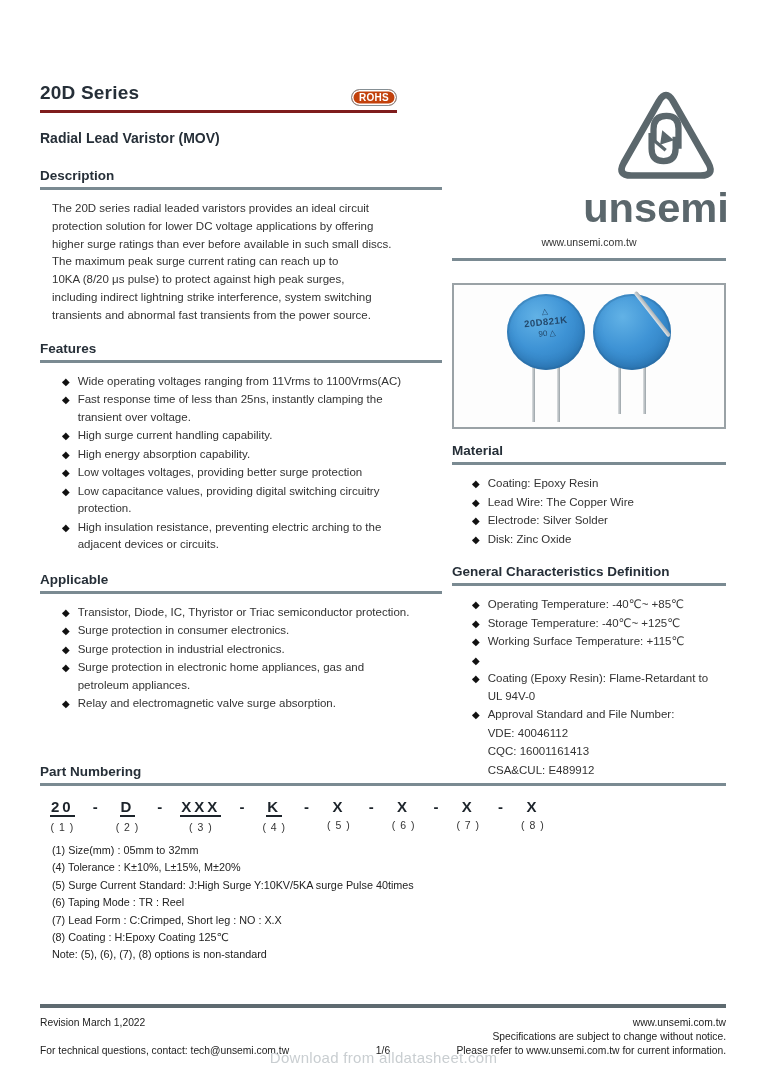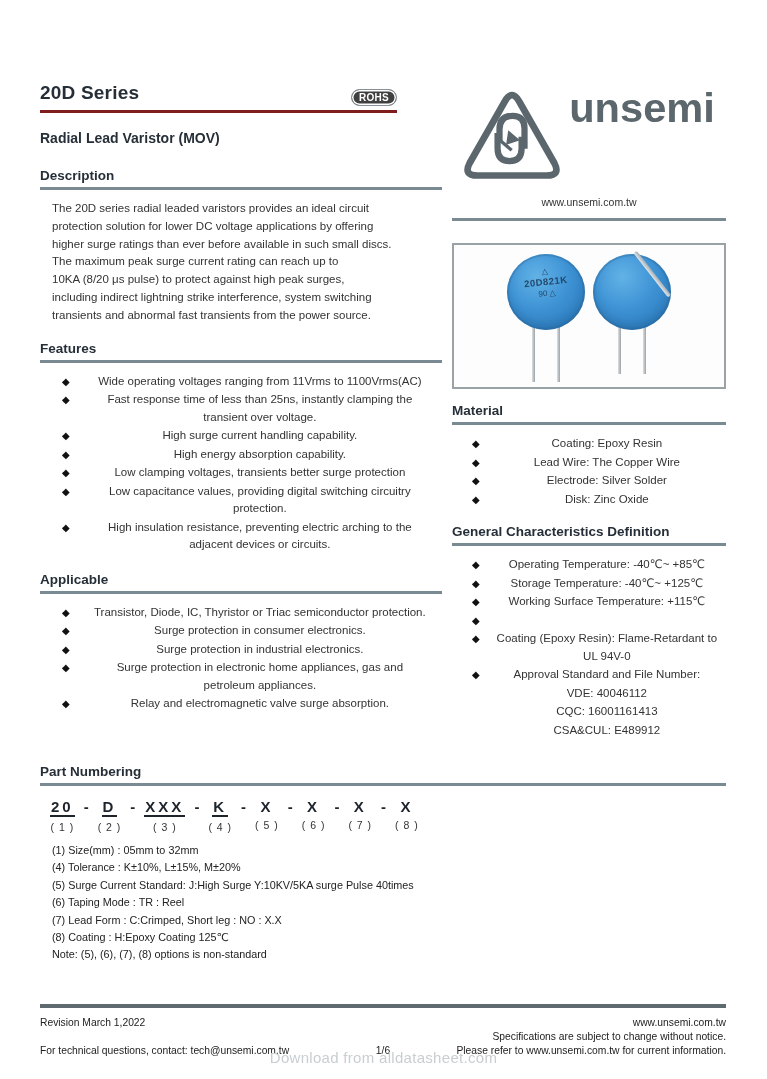--- a/index.html
+++ b/index.html
@@ -7,40 +7,40 @@
     width:767px;height:1079px;position:relative;background:#ffffff;
     font-family:"Liberation Sans","DejaVu Sans",sans-serif;color:#333;
     overflow:hidden;
   }
   
   #header{position:absolute;left:40px;top:74px;width:357px;height:28px;
     border-bottom:3px solid #7f1d1d;margin-top:8px;}
   .page-title{font-size:19px;font-weight:bold;color:#262f38;letter-spacing:.2px;}
   .rohs{position:absolute;right:0;bottom:4px;display:inline-block;
     padding:2px 7px;font-size:10px;font-weight:bold;color:#fff;
-    background:#404040;border-radius:9px;border:1px solid #858f94;
+    background:#c2410c;border-radius:9px;border:1px solid #858f94;
     box-shadow:inset 0 0 0 1.5px #ffffff;letter-spacing:.3px;}
   #subtitle{position:absolute;left:40px;top:130px;font-size:14px;font-weight:bold;color:#262f38;}
   
   .sec-head{font-size:13.5px;font-weight:bold;color:#262f38;
     border-bottom:3px solid #7a8a92;padding-bottom:4px;}
   
   #left-col{position:absolute;left:40px;top:168px;width:402px;}
   .para{font-size:11.5px;line-height:17.8px;color:#333;margin-top:10px;
     padding-left:12px;white-space:pre-line;}
   .blist{list-style:none;margin:10px 0 0 0;padding:0;font-size:11.5px;line-height:17.5px;color:#333;}
   .blist li{display:flex;gap:8px;padding-left:22px;margin-bottom:1px;}
   .blist .bullet{flex:0 0 auto;font-size:10px;line-height:17.5px;color:#111;}
-  .blist .text{flex:1;white-space:pre-line;text-align:center;}
+  .blist .text{flex:1;white-space:pre-line;}
   .blist li.plain .bullet{visibility:hidden;}
   .mt16{margin-top:16px;}
   .mt18{margin-top:18px;}
   
   #right-col{position:absolute;left:452px;top:88px;width:274px;}
-  .logo-wrap{display:flex;align-items:flex-start;}
+  .logo-wrap{display:flex;flex-direction:column;align-items:flex-end;}
   .wordmark{font-size:40px;line-height:40px;font-weight:bold;color:#5b676c;
     letter-spacing:0px;transform:scaleX(1.04);}
   .site{margin-top:8px;text-align:center;font-size:10.5px;color:#333;}
   .hr-rule{margin-top:10px;height:3px;background:#7a8a92;}
   .photo-box{margin-top:22px;height:146px;border:2px solid #9aa2a6;box-sizing:border-box;
     position:relative;background:#fdfdfd;display:flex;justify-content:center;gap:8px;padding-top:9px;}
   .disc-asm{position:relative;width:78px;height:130px;}
   .disc{position:absolute;top:0;left:0;width:78px;height:76px;border-radius:50%;
     background:radial-gradient(circle at 38% 30%, #62b2e6 0%, #3e93d5 45%, #2f7fc0 78%, #2a72ae 100%);
     box-shadow:inset 0 0 0 2px rgba(40,100,150,.30), inset 0 -5px 10px rgba(20,60,100,.22);}
@@ -53,21 +53,21 @@
   .marking .m1{font-size:8px;line-height:9px;}
   .marking .m2{font-size:9.5px;line-height:12px;font-weight:bold;letter-spacing:.5px;}
   .marking .m3{font-size:8px;line-height:11px;}
   .front-lead{position:absolute;width:4px;height:56px;left:40px;top:-2px;
     transform:rotate(-38deg);transform-origin:top center;border-radius:2px;
     background:linear-gradient(to right,#e2e6e8,#a5adb2);}
   .rlist{margin-top:10px;}
   .rlist li{padding-left:20px;}
   
   #part-numbering{position:absolute;left:40px;top:764px;width:686px;}
-  .pn-row{display:flex;align-items:flex-start;gap:9px;padding-left:10px;margin-top:12px;}
+  .pn-row{display:flex;align-items:flex-start;gap:18px;padding-left:10px;margin-top:12px;}
   .pn-group{display:flex;flex-direction:column;align-items:center;gap:4px;}
   .pn-code{font-size:15px;line-height:17px;font-weight:bold;letter-spacing:3px;color:#1d242b;padding:0 1px;}
   .pn-code.u{border-bottom:2px solid #1d242b;}
   .pn-sep{font-size:15px;line-height:17px;font-weight:bold;color:#1d242b;}
   .pn-label{font-size:10.5px;color:#333;letter-spacing:1px;white-space:nowrap;}
   .pn-details{margin-top:9px;padding-left:12px;font-size:10.8px;line-height:17.4px;color:#222;}
   
   #footer{position:absolute;left:40px;top:1004px;width:686px;height:75px;font-size:10.3px;color:#222;}
   .footer-bar{position:absolute;left:0;top:0;width:100%;height:4px;background:#5e6a70;}
   .f-rev{position:absolute;left:0;top:13px;}
@@ -118,21 +118,21 @@
         <span class="text">High surge current handling capability.</span>
       </li>
 
       <li>
         <span class="bullet">◆</span>
         <span class="text">High energy absorption capability.</span>
       </li>
 
       <li>
         <span class="bullet">◆</span>
-        <span class="text">Low clamping voltages, transients better surge protection</span>
+        <span class="text">Low voltages voltages, providing better surge protection</span>
       </li>
 
       <li>
         <span class="bullet">◆</span>
         <span class="text">Low capacitance values, providing digital switching circuitry
 protection.</span>
       </li>
 
       <li>
         <span class="bullet">◆</span>

